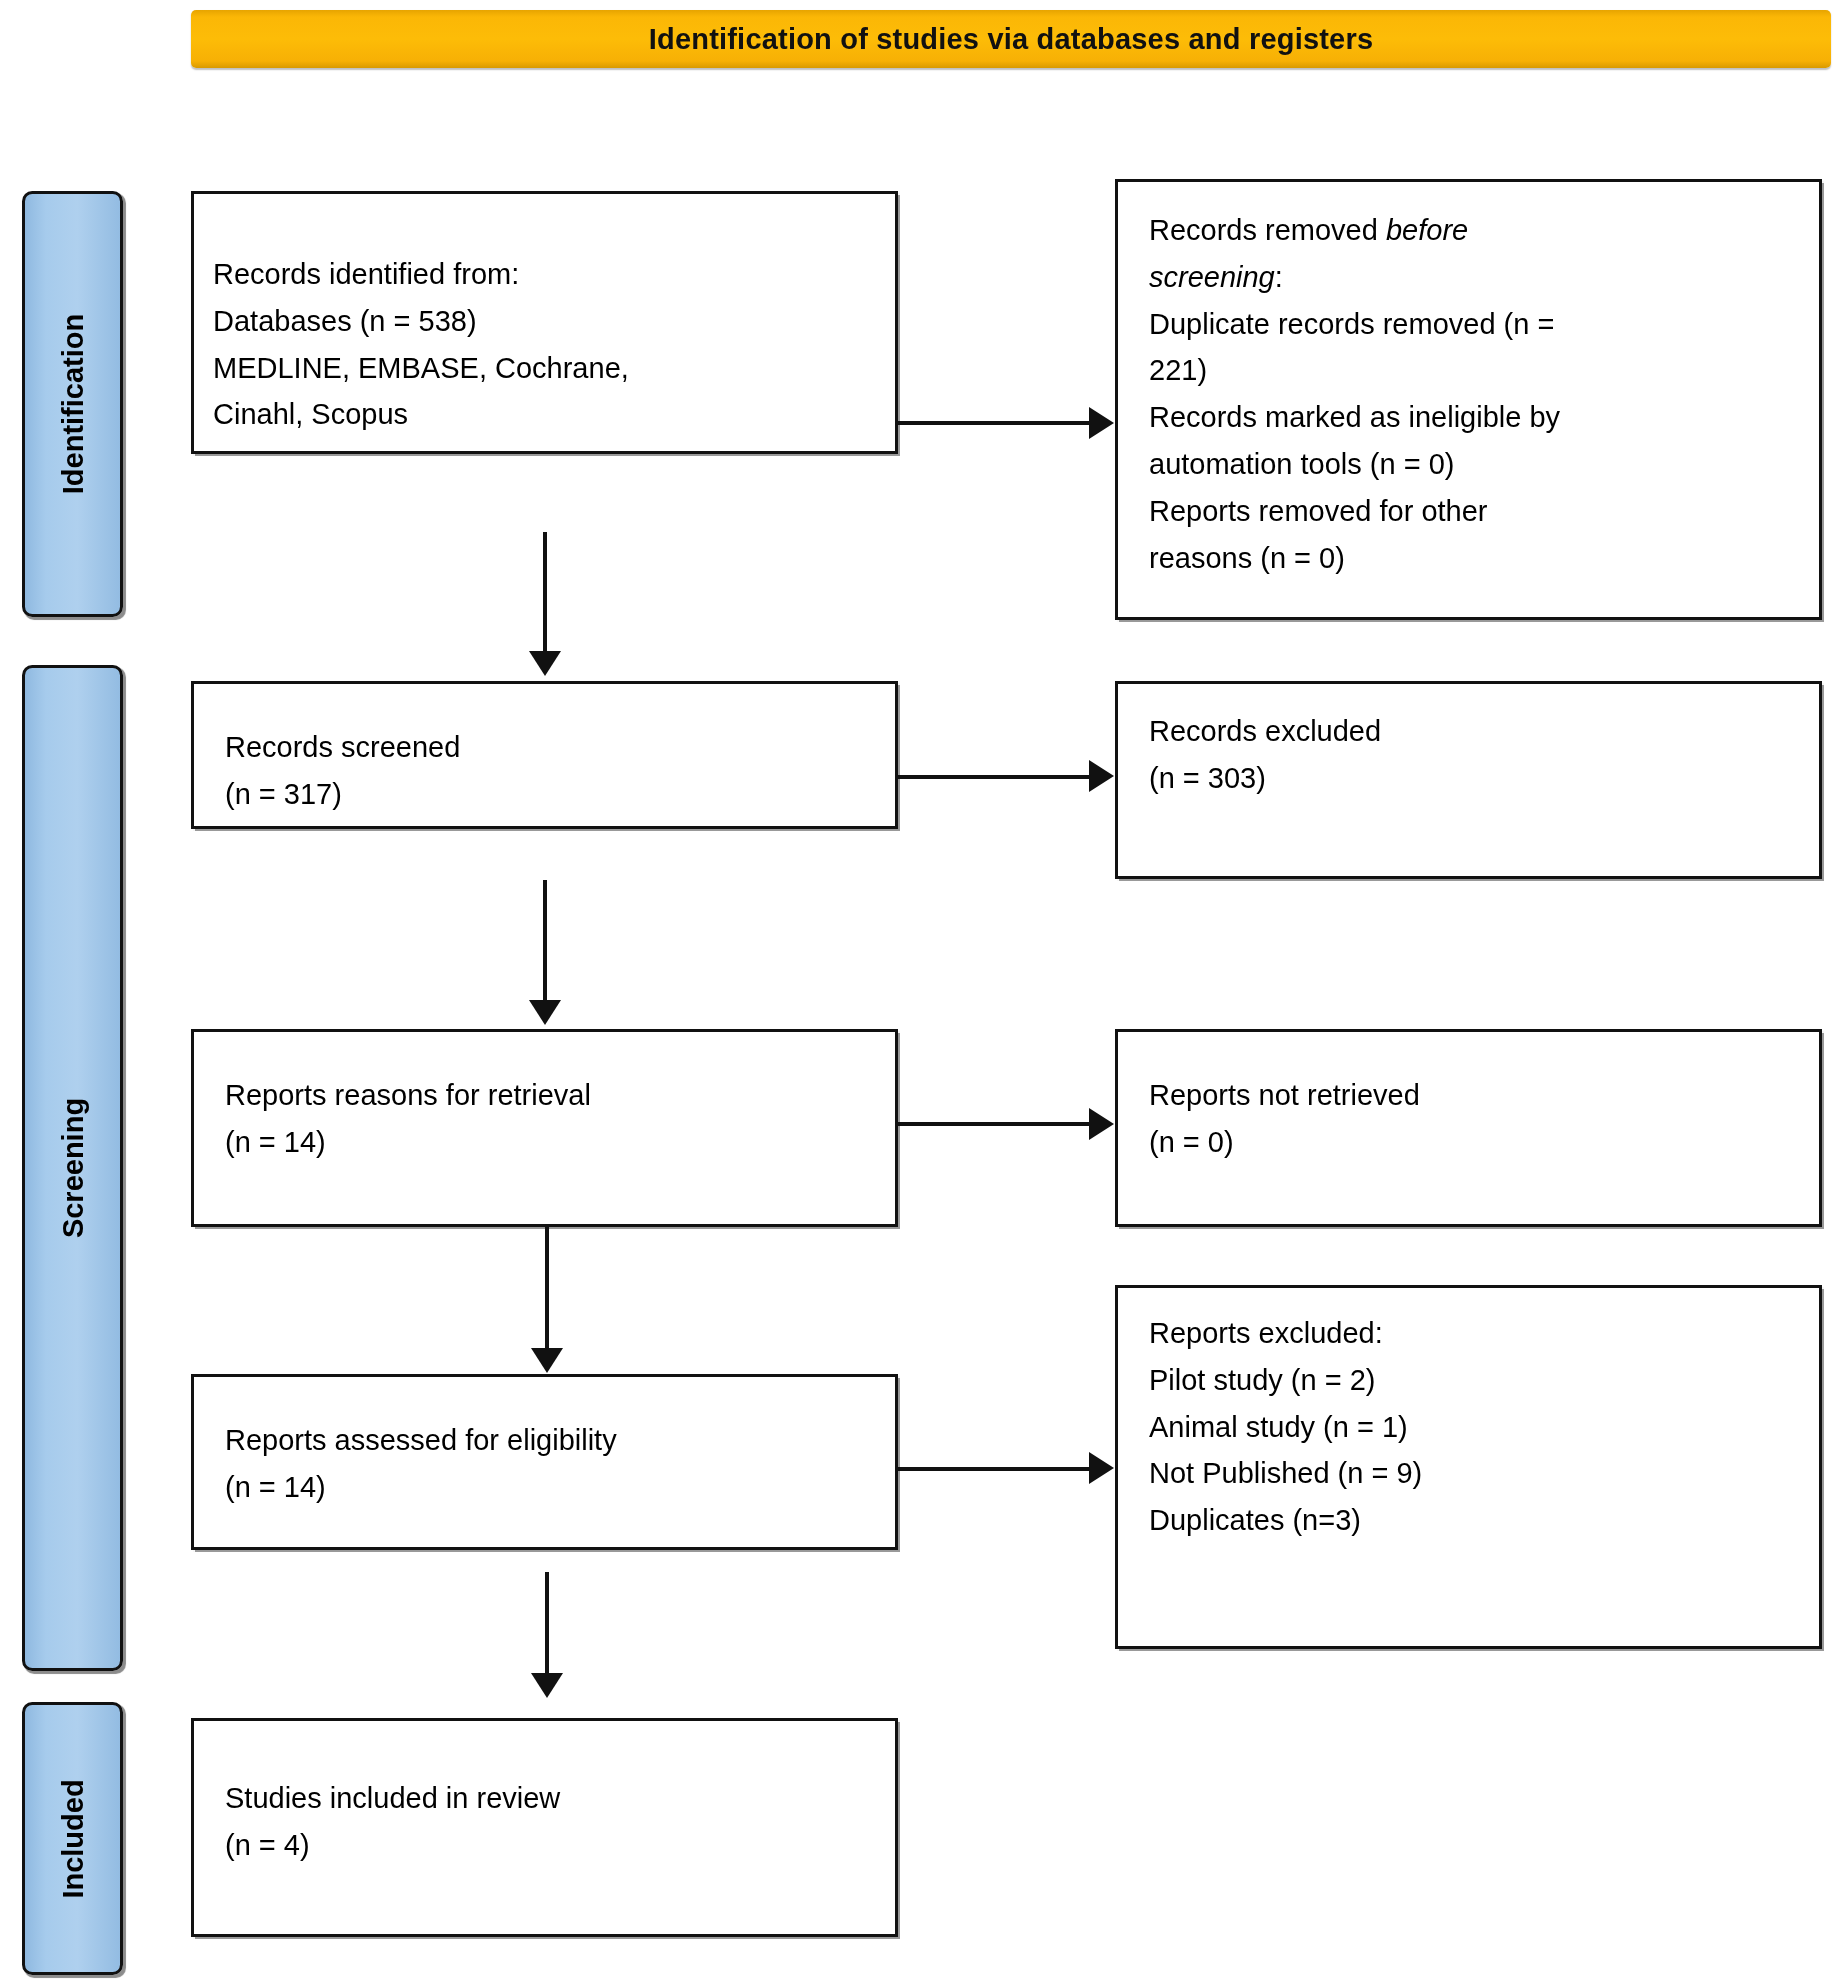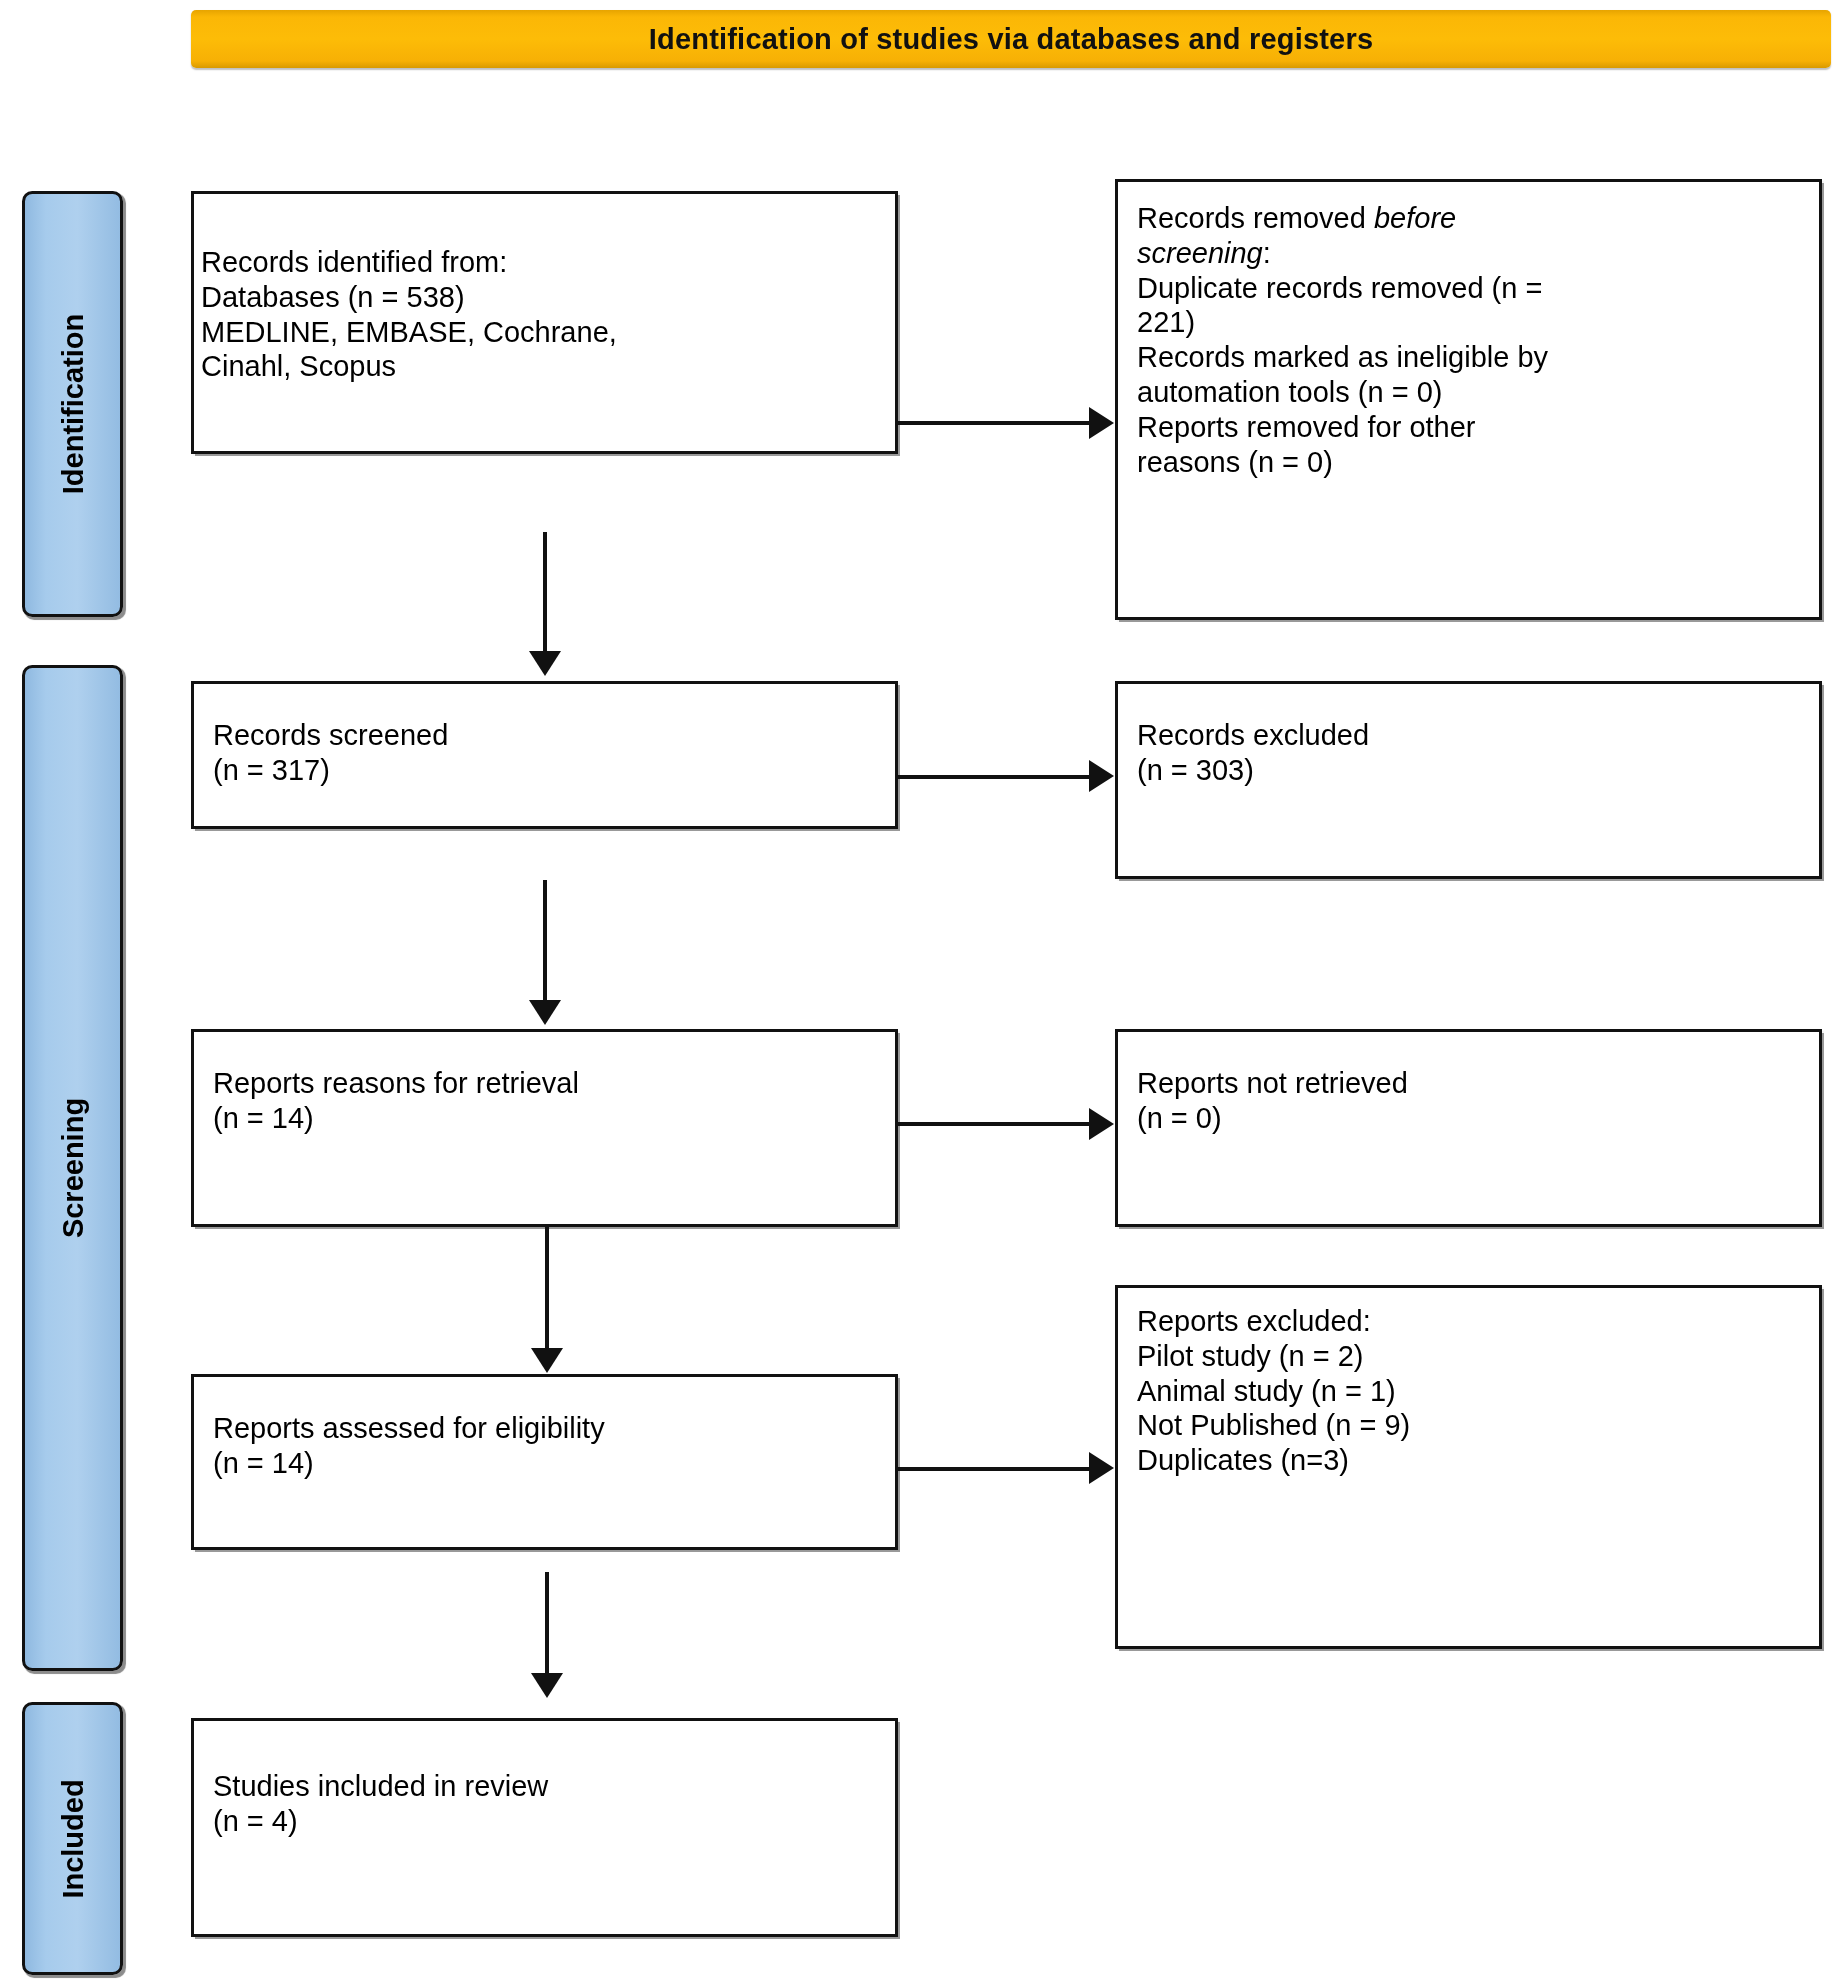--- a/index.html
+++ b/index.html
@@ -41,21 +41,21 @@
 
   
   .fbox {
     position:absolute;
     background:#fff;
     border:3.6px solid #111;
     box-shadow:2.2px 2.2px 0.7px rgba(0,0,0,.40);
     padding:19px 19px 14.6px 19px;
   }
   .fbox p {
-    margin:0;
+    margin:12px;
     font-size:29px;
     line-height:1.20;
     color:#000;
   }
   .fbox p .it { font-style:italic; }
 
   
   .vline { position:absolute; width:3.6px; background:#111; }
   .hline { position:absolute; height:3.6px; background:#111; }
   .arrow-down {
@@ -114,21 +114,21 @@
   <div class="arrow-right" style="left:1089px; top:407px;"></div>
 
   <div class="vline" style="left:543px; top:532px; height:122px;"></div>
   <div class="arrow-down" style="left:529px; top:651px;"></div>
 
   <div class="fbox" style="left:191px; top:681px; width:707px; height:148px; padding-top:34px;">
     <p>Records screened</p>
     <p>(n = 317)</p>
   </div>
 
-  <div class="fbox" style="left:1115px; top:681px; width:707px; height:198px; padding-top:34px;">
+  <div class="fbox" style="left:1115px; top:681px; width:707px; height:198px; padding-top:18px;">
     <p>Records excluded</p>
     <p>(n = 303)</p>
   </div>
 
   <div class="hline" style="left:898px; top:775px; width:192px;"></div>
   <div class="arrow-right" style="left:1089px; top:760px;"></div>
 
   <div class="vline" style="left:543px; top:880px; height:124px;"></div>
   <div class="arrow-down" style="left:529px; top:1000px;"></div>
 

